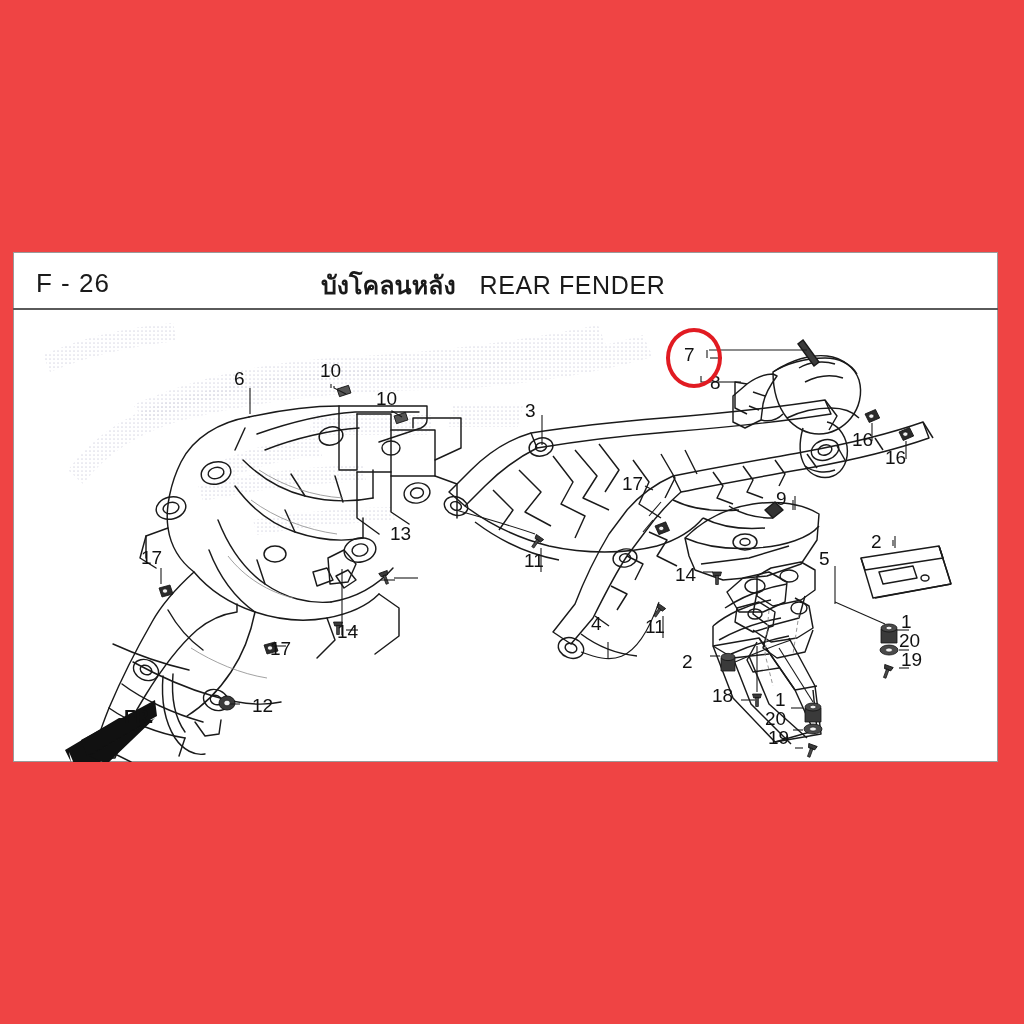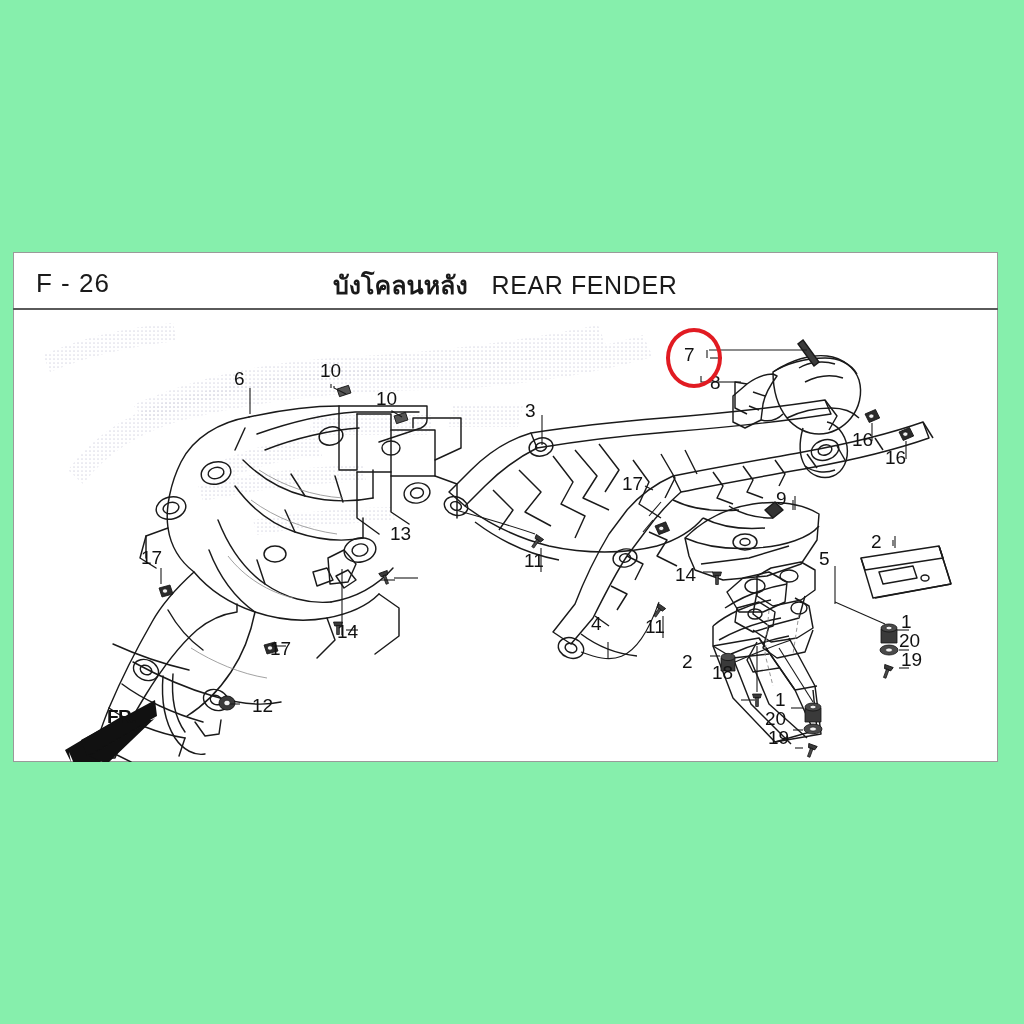--- a/index.html
+++ b/index.html
@@ -1,27 +1,27 @@
 <!DOCTYPE html>
 <html><head>
 <meta charset="utf-8">
 <style>
   html,body{margin:0;padding:0;background:#ffffff;}
   body{width:1024px;height:1024px;overflow:hidden;
        font-family:"Liberation Sans","DejaVu Sans",sans-serif;}
-  #root{position:relative;width:1024px;height:1024px;background:#86efac;}
+  #root{position:relative;width:1024px;height:1024px;background:#ef4444;}
 
   
   .frame{position:absolute;left:13px;top:252px;width:985px;height:510px;
          border:1px solid #9a9a9a;box-sizing:border-box;background:#fff;}
   .title-bar{position:absolute;left:13px;top:252px;width:985px;height:58px;
              border-bottom:2px solid #5a5a5a;box-sizing:border-box;}
   .code{position:absolute;left:36px;top:268px;font-size:26px;color:#1a1a1a;
         letter-spacing:1px;font-weight:400;}
-  .title{position:absolute;left:333px;top:265px;font-size:25px;color:#1a1a1a;
+  .title{position:absolute;left:321px;top:265px;font-size:25px;color:#1a1a1a;
          white-space:nowrap;}
   .title .th{font-weight:700;}
   .title .en{font-weight:400;letter-spacing:.6px;}
 
   
   .canvas{position:absolute;left:13px;top:310px;width:985px;height:452px;
           overflow:hidden;}
   .canvas svg{position:absolute;left:0;top:0;}
 
   
@@ -473,22 +473,22 @@
   <div class="lbl" style="left:885px;top:448px">16</div>
 
   <div class="lbl" style="left:776px;top:489px">9</div>
   <div class="lbl" style="left:871px;top:532px">2</div>
   <div class="lbl" style="left:819px;top:549px">5</div>
   <div class="lbl" style="left:675px;top:565px">14</div>
   <div class="lbl" style="left:901px;top:612px">1</div>
   <div class="lbl" style="left:899px;top:631px">20</div>
   <div class="lbl" style="left:901px;top:650px">19</div>
   <div class="lbl" style="left:682px;top:652px">2</div>
-  <div class="lbl" style="left:712px;top:663px">18</div>
+  <div class="lbl" style="left:712px;top:686px">18</div>
   <div class="lbl" style="left:775px;top:690px">1</div>
   <div class="lbl" style="left:765px;top:709px">20</div>
   <div class="lbl" style="left:768px;top:728px">19</div>
 
-  <div class="fr" style="left:107px;top:706px">FR.</div>
+  <div class="fr" style="left:124px;top:706px">FR.</div>
 
   <div class="hl" style="left:666px;top:328px;width:56px;height:60px"></div>
 
 </div>
 
 </body></html>

